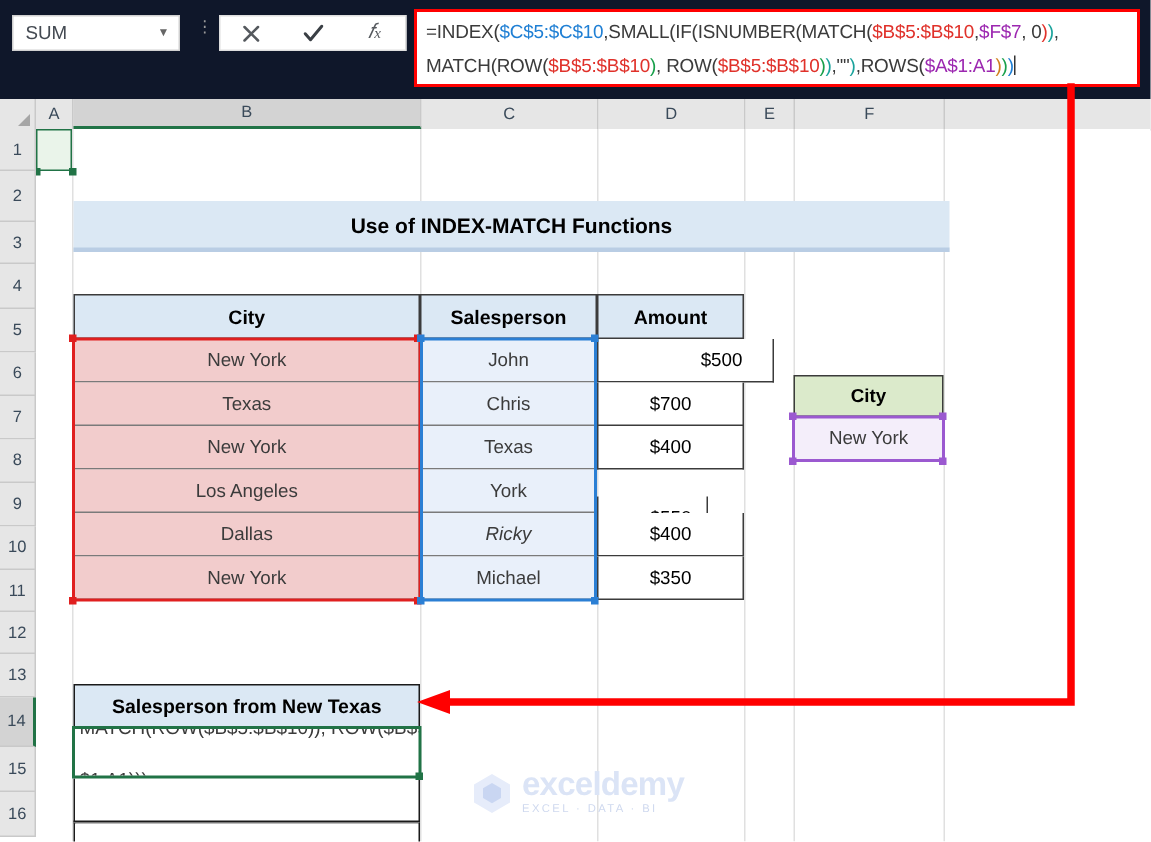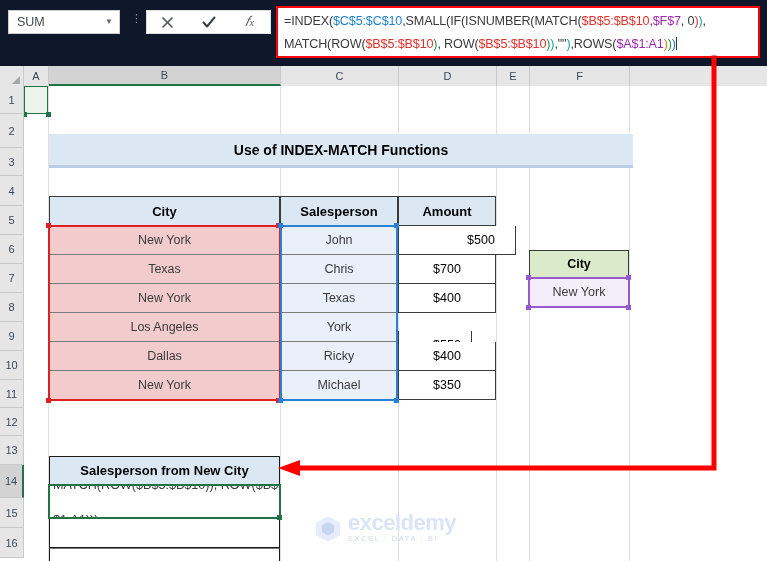--- a/index.html
+++ b/index.html
@@ -351,21 +351,21 @@
 
     <div class="td-city" style="left:25px;top:198px;width:231px;height:29px;">New York</div>
     <div class="td-sales" style="left:256px;top:198px;width:118px;height:29px;">Texas</div>
     <div class="td-amt" style="left:374px;top:198px;width:98px;height:29px;">$400</div>
 
     <div class="td-city" style="left:25px;top:227px;width:231px;height:29px;">Los Angeles</div>
     <div class="td-sales" style="left:256px;top:227px;width:118px;height:29px;">York</div>
     <div class="td-amt" style="left:374px;top:245px;width:74px;height:29px;padding-left:24px;">$550</div>
 
     <div class="td-city" style="left:25px;top:256px;width:231px;height:29px;">Dallas</div>
-    <div class="td-sales" style="left:256px;top:256px;width:118px;height:29px;">Ricky</div>
+    <div class="td-sales" style="left:256px;top:256px;width:118px;height:29px;font-style:italic;">Ricky</div>
     <div class="td-amt" style="left:374px;top:256px;width:98px;height:29px;">$400</div>
 
     <div class="td-city" style="left:25px;top:285px;width:231px;height:29px;">New York</div>
     <div class="td-sales" style="left:256px;top:285px;width:118px;height:29px;">Michael</div>
     <div class="td-amt" style="left:374px;top:285px;width:98px;height:29px;">$350</div>
 
     <div class="ref-box red" style="left:24px;top:139px;width:233px;height:176px;"></div>
     <div class="handle red" style="left:22px;top:137px;"></div>
     <div class="handle red" style="left:252px;top:137px;"></div>
     <div class="handle red" style="left:22px;top:312px;"></div>
@@ -378,21 +378,21 @@
     <div class="handle blue" style="left:370px;top:312px;"></div>
 
     <div class="lk-head" style="left:505px;top:164px;width:100px;height:28px;">City</div>
     <div class="lk-val" style="left:505px;top:192px;width:100px;height:29px;">New York</div>
     <div class="ref-box purple" style="left:504px;top:191px;width:102px;height:31px;"></div>
     <div class="handle purple" style="left:502px;top:189px;"></div>
     <div class="handle purple" style="left:602px;top:189px;"></div>
     <div class="handle purple" style="left:502px;top:219px;"></div>
     <div class="handle purple" style="left:602px;top:219px;"></div>
 
-    <div class="res-head" style="left:25px;top:370px;width:231px;height:29px;">Salesperson from New City</div>
+    <div class="res-head" style="left:25px;top:370px;width:231px;height:29px;">Salesperson from New Texas</div>
     <div class="res-cell" style="left:25px;top:399px;width:231px;height:33px;"></div>
     <div class="res-cell" style="left:25px;top:432px;width:231px;height:30px;"></div>
     <div class="res-cell mid-line" style="left:25px;top:462px;width:231px;height:30px;"></div>
 
     <div id="edit-cell" style="left:24px;top:398px;width:233px;height:35px;">
       <div class="ov clip">MATCH(ROW($B$5:$B$10)), ROW($B$5:$B$10)),""),ROWS($A</div>
       <div class="ov" style="margin-top:14px;">$1:A1)))</div>
     </div>
     <div id="edit-handle" style="left:253px;top:429px;"></div>
 

